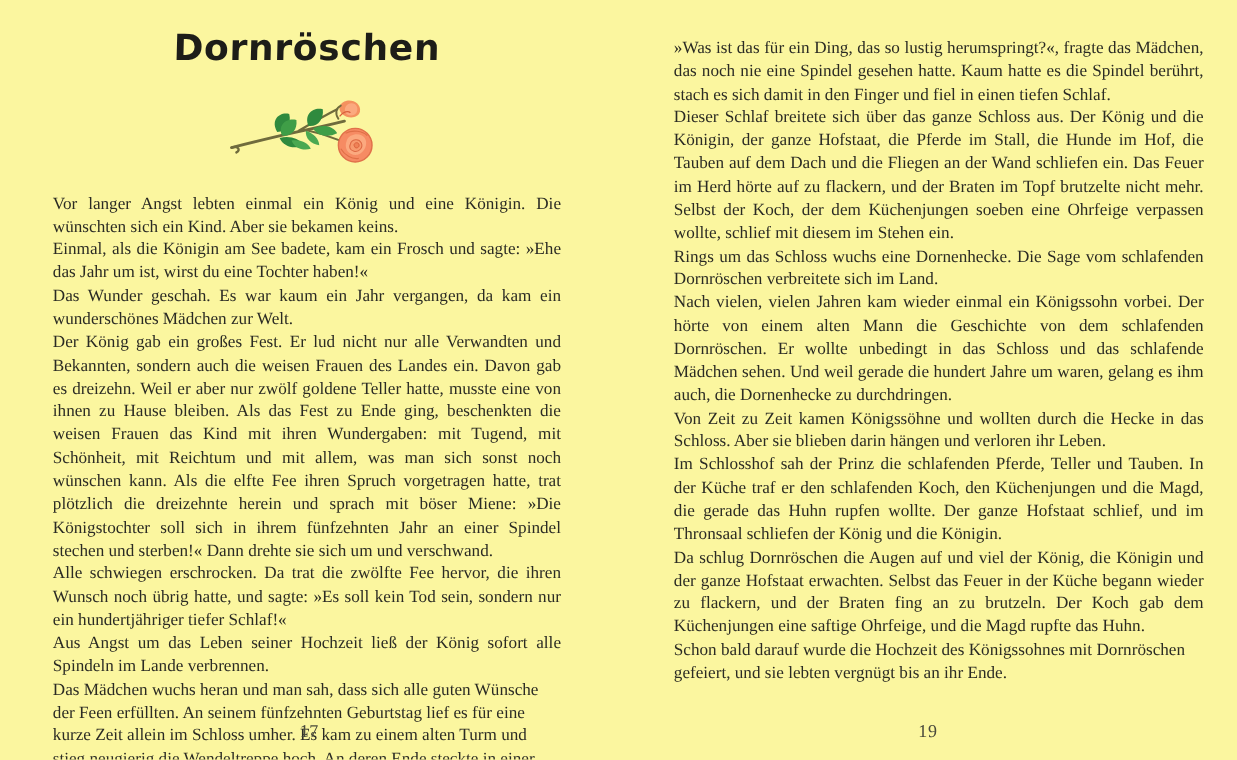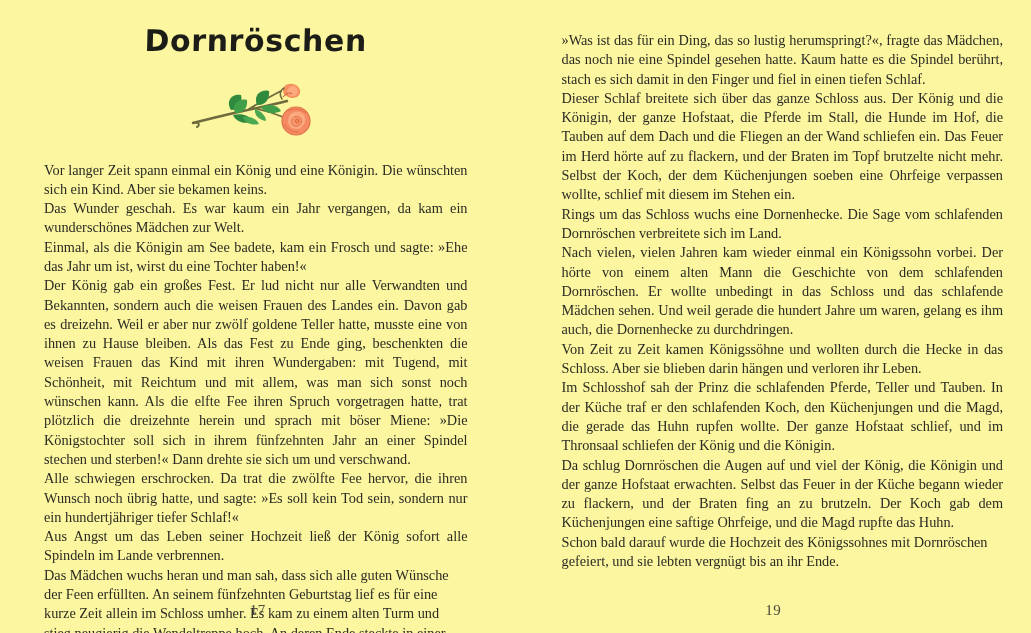--- a/index.html
+++ b/index.html
@@ -136,23 +136,23 @@
         <circle cx="105" cy="44" r="14" fill="none" stroke="#e0714a" stroke-width="1.2"></circle>
         <path d="M98 40 C 100 34, 110 33, 113 38 C 116 43, 113 50, 107 52 C 100 53, 95 47, 98 40 Z" fill="#fba97f"></path>
         <path d="M101 43 C 102 39, 108 38, 110 42 C 112 46, 108 50, 104 49 C 100 48, 100 45, 101 43 Z" fill="#f79a6e" stroke="#dd6a45" stroke-width="0.9"></path>
         <path d="M104 44 C 104 42, 107 41, 108 43 C 109 45, 107 47, 105 46 Z" fill="#ef8257" stroke="#d9613c" stroke-width="0.8"></path>
         <path d="M93 47 C 96 52, 102 56, 108 55" stroke="#df6f47" stroke-width="1" fill="none"></path>
         <path d="M97 34 C 103 31, 111 32, 115 36" stroke="#df6f47" stroke-width="1" fill="none"></path>
       </svg>
     </div>
 
     <div class="body-text">
-      <p>Vor langer Zeit spann einmal ein König und eine Königin. Die wünschten sich ein Kind. Aber sie bekamen keins.</p>
+      <p>Vor langer Angst lebten einmal ein König und eine Königin. Die wünschten sich ein Kind. Aber sie bekamen keins.</p>
+      <p>Einmal, als die Königin am See badete, kam ein Frosch und sagte: »Ehe das Jahr um ist, wirst du eine Tochter haben!«</p>
       <p>Das Wunder geschah. Es war kaum ein Jahr vergangen, da kam ein wunderschönes Mädchen zur Welt.</p>
-      <p>Einmal, als die Königin am See badete, kam ein Frosch und sagte: »Ehe das Jahr um ist, wirst du eine Tochter haben!«</p>
       <p>Der König gab ein großes Fest. Er lud nicht nur alle Verwandten und Bekannten, sondern auch die weisen Frauen des Landes ein. Davon gab es dreizehn. Weil er aber nur zwölf goldene Teller hatte, musste eine von ihnen zu Hause bleiben. Als das Fest zu Ende ging, beschenkten die weisen Frauen das Kind mit ihren Wundergaben: mit Tugend, mit Schönheit, mit Reichtum und mit allem, was man sich sonst noch wünschen kann. Als die elfte Fee ihren Spruch vorgetragen hatte, trat plötzlich die dreizehnte herein und sprach mit böser Miene: »Die Königstochter soll sich in ihrem fünfzehnten Jahr an einer Spindel stechen und sterben!« Dann drehte sie sich um und verschwand.</p>
       <p>Alle schwiegen erschrocken. Da trat die zwölfte Fee hervor, die ihren Wunsch noch übrig hatte, und sagte: »Es soll kein Tod sein, sondern nur ein hundertjähriger tiefer Schlaf!«</p>
       <p>Aus Angst um das Leben seiner Hochzeit ließ der König sofort alle Spindeln im Lande verbrennen.</p>
       <p>Das Mädchen wuchs heran und man sah, dass sich alle guten Wünsche der Feen erfüllten. An seinem fünfzehnten Geburtstag lief es für eine kurze Zeit allein im Schloss umher. Es kam zu einem alten Turm und stieg neugierig die Wendeltreppe hoch. An deren Ende steckte in einer kleinen Tür ein verrosteter Schlüssel. Als die Prinzessin ihn berührte, sprang die Tür auf. In der kleinen Stube saß eine alte Frau und spann.</p>
     </div>
 
     <div class="folio">17</div>
   </div>
 
   <div class="page page-right">

